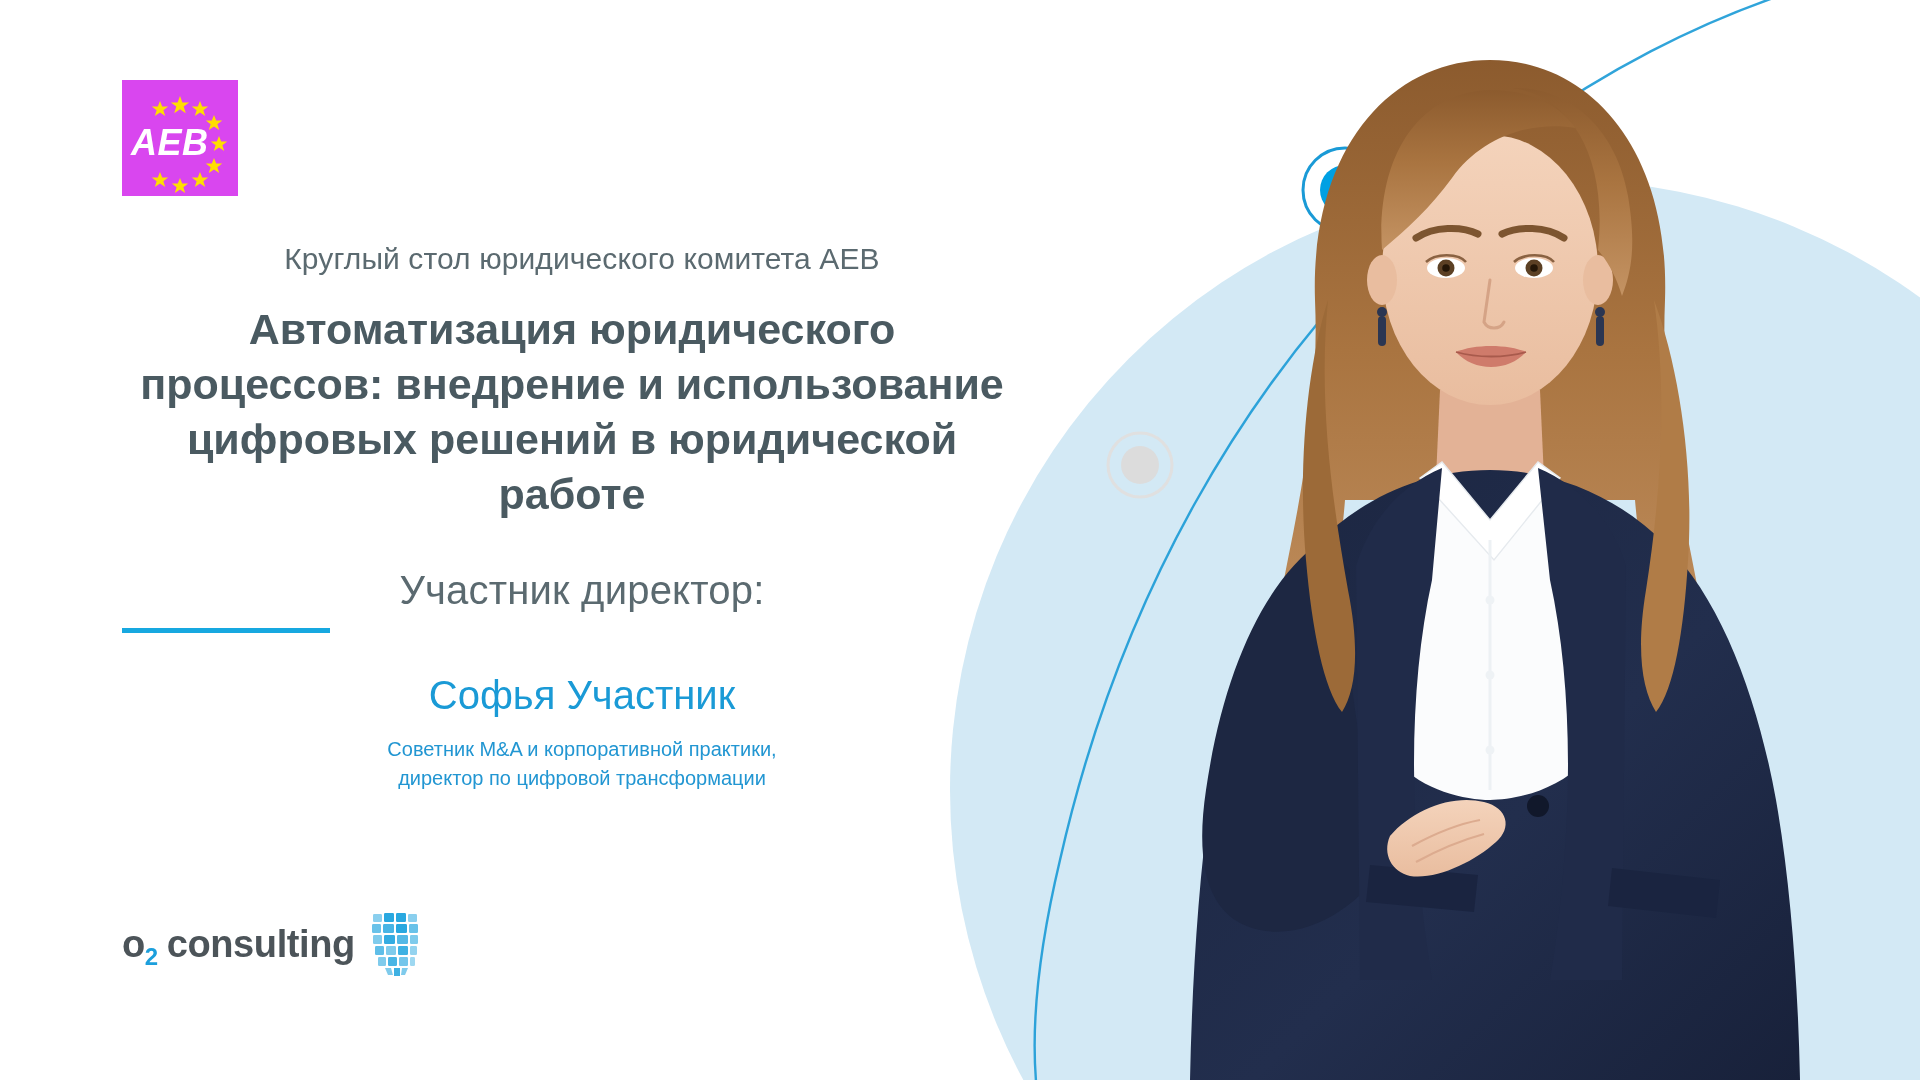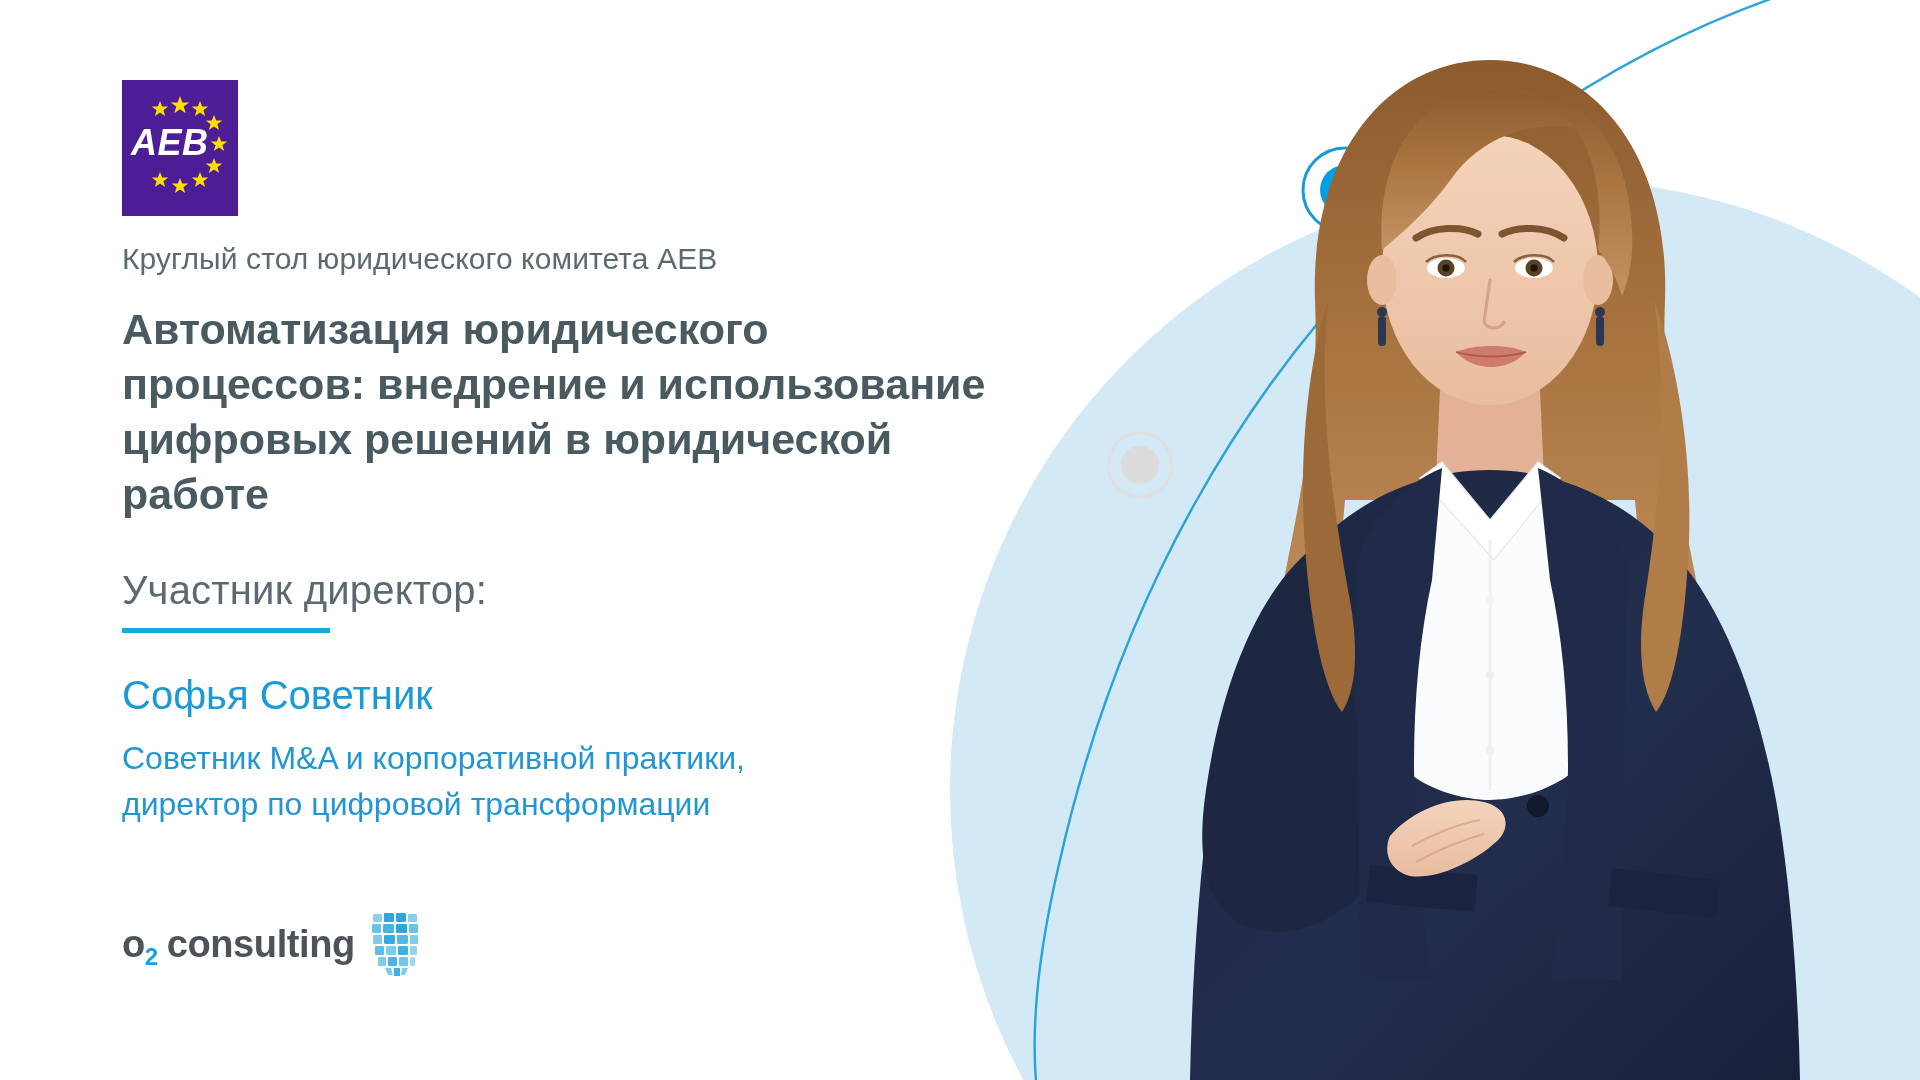--- a/index.html
+++ b/index.html
@@ -33,22 +33,22 @@
     position: absolute;
     left: 122px;
     top: 80px;
     display: flex;
     align-items: flex-start;
     gap: 22px;
   }
   .aeb-mark {
     position: relative;
     width: 116px;
-    height: 136px;
-    background: #4c1d95;
+    height: 116px;
+    background: #d946ef;
     flex: none;
   }
   .aeb-mark .aeb-letters {
     position: absolute;
     left: 9px;
     top: 45px;
     font-family: "Liberation Sans", sans-serif;
     font-style: italic;
     font-weight: bold;
     font-size: 36px;
@@ -68,20 +68,21 @@
     padding-top: 8px;
     white-space: pre-line;
   }
 
   
   .content {
     position: absolute;
     left: 122px;
     top: 240px;
     width: 920px;
+    text-align: center;
   }
   .eyebrow {
     font-family: "Liberation Sans", sans-serif;
     font-size: 30px;
     color: #5b6a70;
     line-height: 1.25;
     margin: 0 0 24px 0;
     letter-spacing: 0.1px;
   }
   .headline {
@@ -109,21 +110,21 @@
   }
   .person-name {
     font-family: "Liberation Sans", sans-serif;
     font-size: 40px;
     color: #1a9ad6;
     line-height: 1.2;
     margin: 0 0 16px 0;
   }
   .person-title {
     font-family: "Liberation Sans", sans-serif;
-    font-size: 32px;
+    font-size: 20px;
     line-height: 1.45;
     color: #2296d2;
     margin: 0;
     white-space: pre-line;
   }
 
   
   .o2-logo {
     position: absolute;
     left: 122px;
@@ -306,21 +307,21 @@
       </svg>
       <span class="aeb-letters">AEB</span>
     </div>
   </div>
 
   <div class="content">
     <p class="eyebrow">Круглый стол юридического комитета AEB</p>
     <h1 class="headline">Автоматизация юридического процессов: внедрение и использование цифровых решений в юридической работе</h1>
     <p class="role-label">Участник директор:</p>
     <div class="rule"></div>
-    <p class="person-name">Софья Советник</p>
+    <p class="person-name">Софья Участник</p>
     <p class="person-title">Советник M&amp;A и корпоративной практики,
 директор по цифровой трансформации</p>
   </div>
 
   <div class="o2-logo">
     <div class="o2-word">
       <span>o</span>
         <span class="sub">2</span>
         <span class="gap"></span>
         <span>consulting</span>

